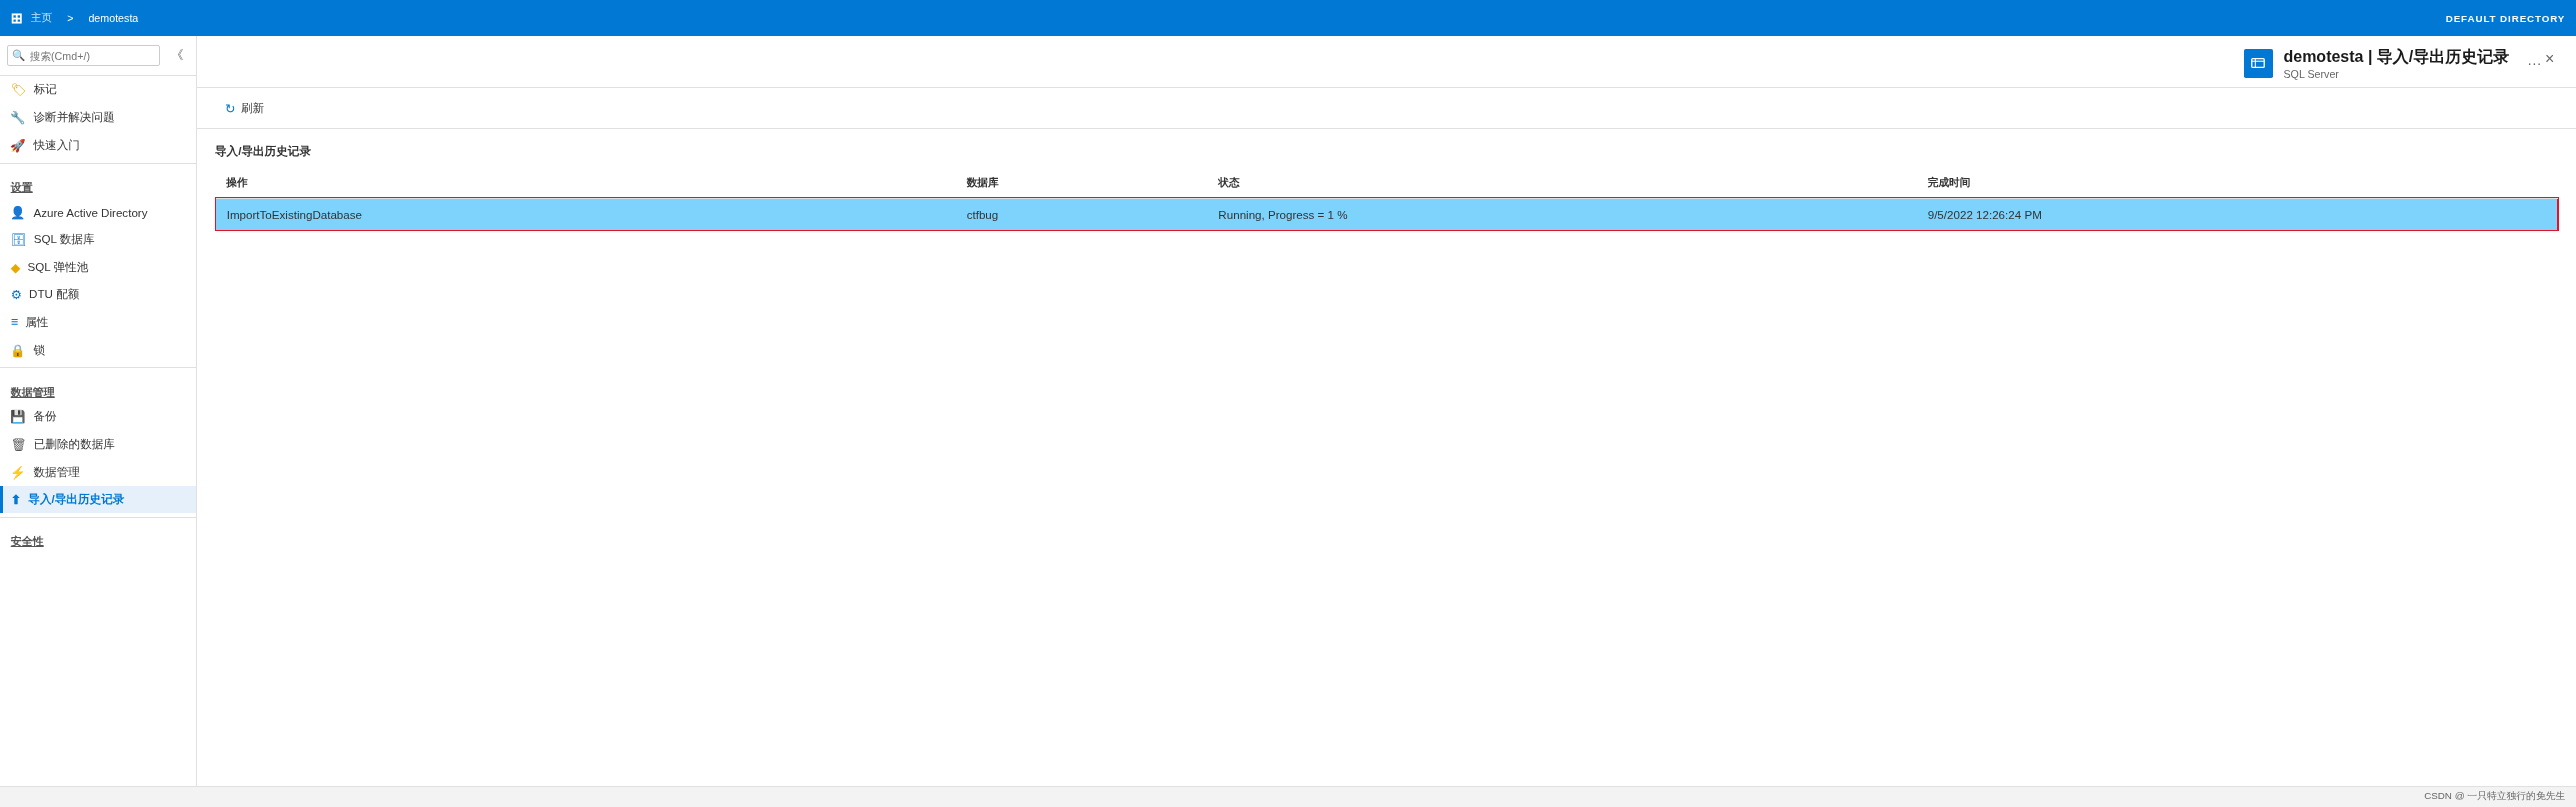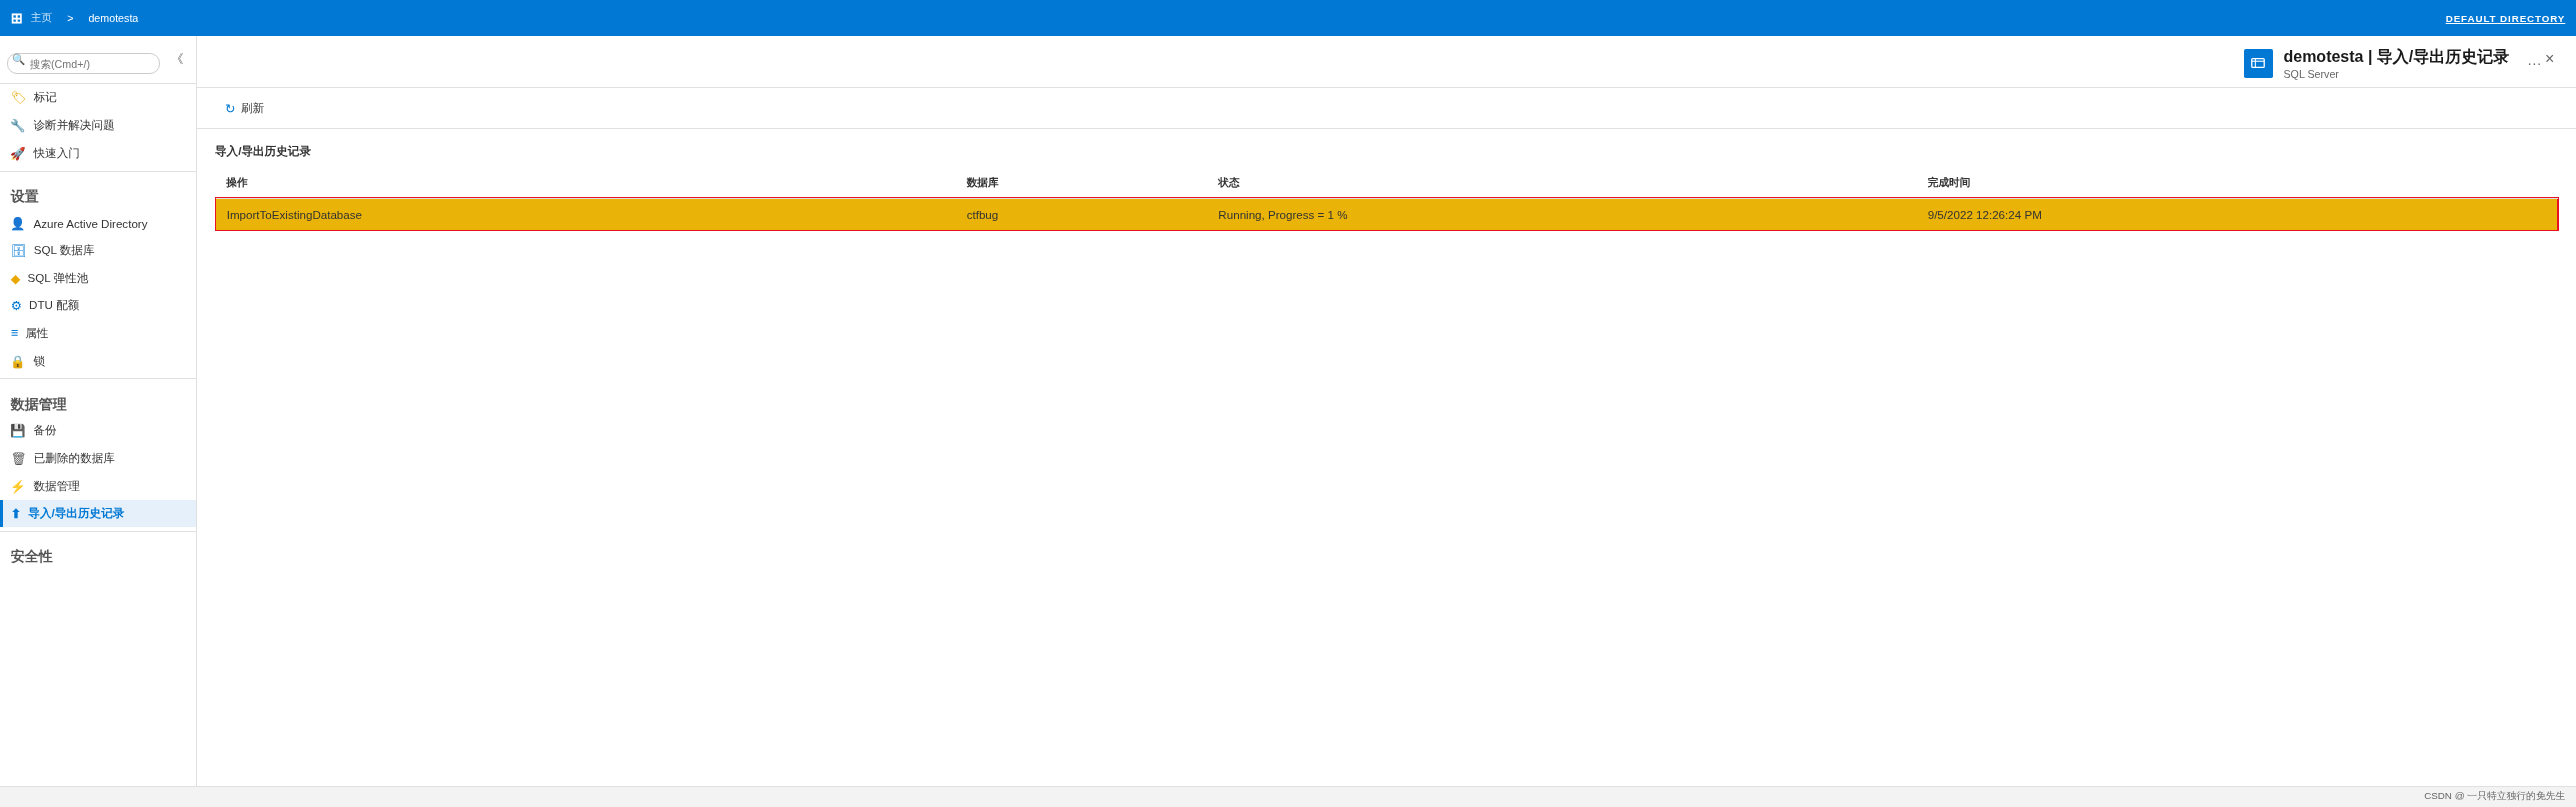--- a/index.html
+++ b/index.html
@@ -12,21 +12,21 @@
       display: flex;
       align-items: center;
       padding: 0 10.7px;
       justify-content: space-between;
     }
     .top-bar-left { display: flex; align-items: center; gap: 7.2px; }
     .top-bar-logo { color: white; font-size: 14.3px; font-weight: 700; letter-spacing: 0.9px; }
     .breadcrumb { color: #cce4f7; font-size: 10.7px; display: flex; align-items: center; gap: 15px; }
     .breadcrumb a { color: #cce4f7; text-decoration: none; }
     .breadcrumb span { color: white; }
-    .top-bar-right { color: white; font-size: 9.8px; font-weight: 600; letter-spacing: 0.9px; text-transform: uppercase; text-decoration: underline; }
+    .top-bar-right { color: white; font-size: 9.8px; font-weight: 600; letter-spacing: 0.9px; text-transform: uppercase; }
 
     
     .main-layout { display: flex; flex: 1; overflow: hidden; background: white; }
 
     
     .sidebar {
       width: 197px;
       min-width: 197px;
       background: white;
       border-right: 0.9px solid #e0e0e0;
@@ -39,26 +39,25 @@
       padding: 9px 7.2px;
       display: flex;
       align-items: center;
       gap: 5.4px;
       border-bottom: 0.9px solid #e0e0e0;
       position: relative;
     }
     .sidebar-search input {
       width: 100%;
       border: 0.9px solid #ccc;
-      border-radius: 10px;
+      border-radius: 2px;
       padding: 3.6px 7.2px 3.6px 21.5px;
       font-size: 10.7px;
       outline: none;
       color: #555;
-      margin-top: 8px;
     }
     .search-icon-inline {
       position: absolute;
       left: 12.5px;
       color: #666;
       font-size: 10.7px;
     }
     .collapse-btn {
       cursor: pointer;
       color: #555;
@@ -80,24 +79,25 @@
     .sidebar-item.active::before {
       content: '';
       position: absolute;
       left: 0; top: 0; bottom: 0;
       width: 2.7px;
       background: #0078d4;
     }
 
     .sidebar-section-label {
       padding: 12.5px 10.7px 3.6px 10.7px;
-      font-size: 14px;
+      font-size: 11px;
       font-weight: 700;
       color: #555;
       text-transform: none;
+      text-decoration: underline;
     }
     .sidebar-divider {
       border: none;
       border-top: 0.9px solid #e0e0e0;
       margin: 3.6px 0;
     }
 
     
     .icon-tag { color: #e8a800; font-size: 12.5px; }
     .icon-diag { color: #0078d4; font-size: 12.5px; }
@@ -174,21 +174,21 @@
     .data-table thead tr { border-bottom: 0.9px solid #e0e0e0; }
     .data-table th {
       text-align: left;
       padding: 7.2px 10.7px;
       font-size: 10.7px;
       font-weight: 600;
       color: #333;
     }
     .data-table tbody tr {
       border: 1.8px solid #e81123;
-      background: #eab308;
+      background: #7dd3fc;
     }
     .data-table td {
       padding: 9px 10.7px;
       font-size: 11.6px;
       color: #333;
     }
 
     
     .highlighted-row {
       outline: 1.8px solid #e81123;

